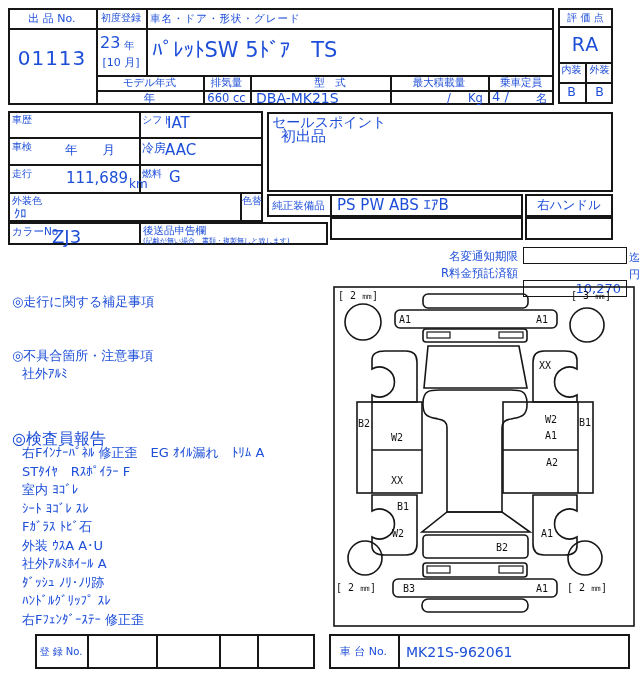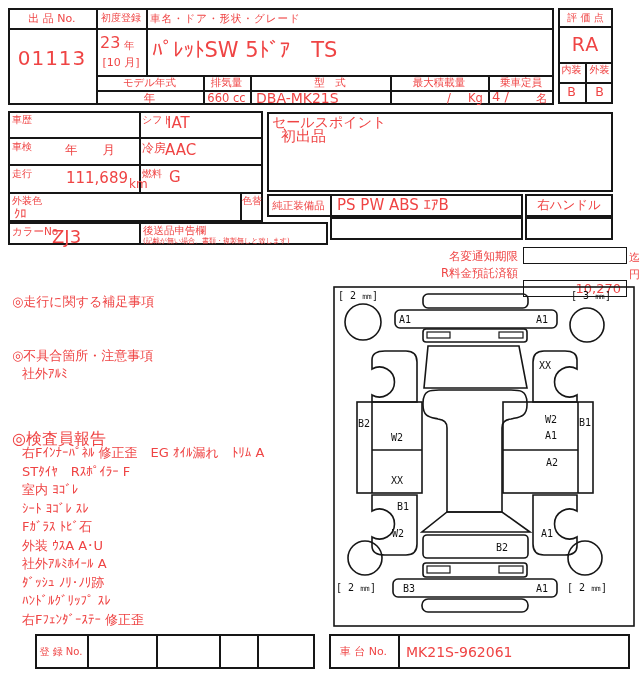--- a/index.html
+++ b/index.html
@@ -1,17 +1,17 @@
 <!DOCTYPE html>
 <html><head>
 <meta charset="utf-8">
 <style>
   html,body{margin:0;padding:0;background:#e8e8e8;}
   #sheet{position:relative;width:640px;height:680px;background:#ffffff;
-         font-family:"DejaVu Sans","Liberation Sans",sans-serif;color:#ef4444;overflow:hidden;}
+         font-family:"DejaVu Sans","Liberation Sans",sans-serif;color:#1d4ed8;overflow:hidden;}
   .a{position:absolute;box-sizing:border-box;}
   .b2{border:2px solid #161616;}
   .b1{border:1.5px solid #161616;}
   .hl{position:absolute;background:#161616;height:1.5px;}
   .vl{position:absolute;background:#161616;width:1.5px;}
   .ctr{display:flex;align-items:center;justify-content:center;text-align:center;}
   .vctr{display:flex;align-items:center;}
   .rt{text-align:right;}
   svg text{font-family:"DejaVu Sans Mono","Liberation Mono",monospace;font-size:10px;fill:#111;}
   svg .sh{fill:none;stroke:#161616;stroke-width:1.6;}

